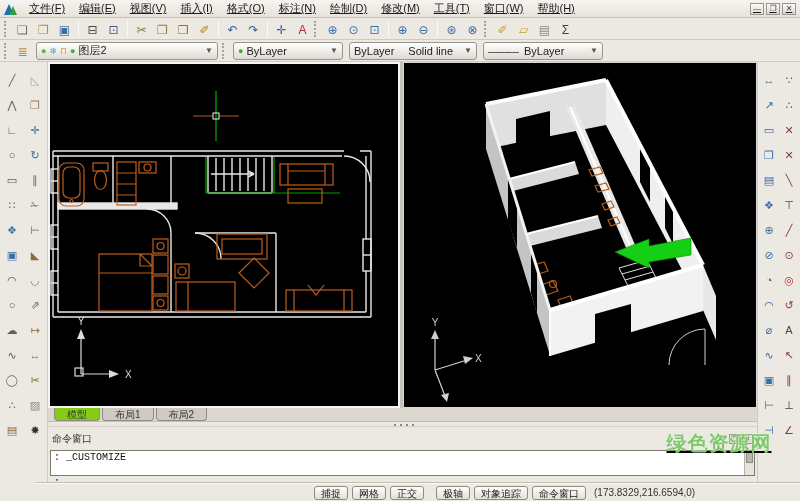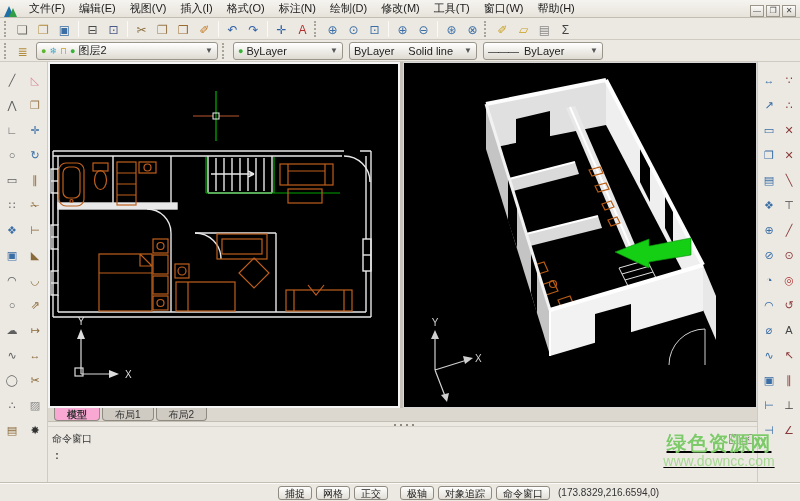--- a/index.html
+++ b/index.html
@@ -2,21 +2,21 @@
 <html><head>
 <meta charset="utf-8">
 <style>
   * { margin:0; padding:0; box-sizing:border-box; }
   html,body { width:800px; height:501px; overflow:hidden; }
   body { font-family:"Liberation Sans","DejaVu Sans",sans-serif; background:#ece9e3; }
 
   .app { position:relative; width:800px; height:501px; background:#ece9e3; display:flex; flex-direction:column; }
 
   
-  .menubar { height:18px; display:flex; align-items:flex-end; padding:0 4px; background:linear-gradient(#f6f4f0,#e7e3db); border-bottom:1px solid #c2beb4; font-size:11px; color:#1a1a1a; }
+  .menubar { height:18px; display:flex; align-items:center; padding:0 4px; background:linear-gradient(#f6f4f0,#e7e3db); border-bottom:1px solid #c2beb4; font-size:11px; color:#1a1a1a;text-decoration:underline; }
   .logo { width:14px; height:12px; position:relative; margin-right:4px; flex:0 0 auto; }
   .logo::before { content:""; position:absolute; left:0; bottom:0; border-left:5px solid transparent; border-right:5px solid transparent; border-bottom:11px solid #1d6fa5; }
   .logo::after { content:""; position:absolute; left:5px; bottom:0; border-left:4px solid transparent; border-right:4px solid transparent; border-bottom:9px solid #2f9e44; }
   .menus { display:flex; height:100%; align-items:center; }
   .menus .menu-item { padding:1px 7px; white-space:nowrap; cursor:default; }
   .win-controls { margin-left:auto; display:flex; gap:2px; }
   .win-controls .win-btn { width:14px; height:12px; border:1px solid #9a968c; background:linear-gradient(#fcfbf9,#dedad2); font-size:8px; line-height:10px; text-align:center; color:#444; }
 
   
   .toolbar { display:flex; align-items:center; padding:0 3px; background:#ece9e3; border-bottom:1px solid #cfcbc2; }
@@ -46,40 +46,40 @@
   .center { width:709px; display:flex; flex-direction:column; }
   .canvas { position:relative; height:346px; background:#c6c2ba; }
   .viewport { position:absolute; top:0; height:346px; background:#000; }
   .vp2d { left:0; width:352px; border:2px solid #f5f5f5; }
   .vp3d { left:355px; width:354px; border:1px solid #d8d8d8; }
   .viewport svg { position:absolute; left:-1px; top:-1px; }
 
   
   .tabbar { height:14px; background:#dcd8d0; display:flex; align-items:stretch; padding-left:6px; border-bottom:1px solid #c2beb4; }
   .tabbar .tab { font-size:10px; line-height:13px; padding:0 12px; border:1px solid #8f8b82; border-top:none; border-radius:0 0 4px 4px; background:#cfcbc2; color:#333; margin-right:2px; cursor:default; }
-  .tabbar .tab.active { background:#f9a8d4; font-weight:bold; }
+  .tabbar .tab.active { background:#84cc16; font-weight:normal; }
 
   
   .splitter { height:5px; background:#ece9e3; border-bottom:1px solid #d6d2c9; position:relative; }
   .splitter::after { content:""; position:absolute; left:50%; top:2px; width:22px; height:2px; margin-left:-11px;
      background-image:radial-gradient(circle, #8d897f 1px, transparent 1.2px); background-size:6px 2px; }
 
   
   .cmdwin { height:56px; background:#ece9e3; padding:1px 2px 0 2px; }
   .cmd-title { height:22px; display:flex; align-items:center; font-size:10px; color:#333; padding:0 2px; }
   .cmd-controls { margin-left:auto; display:flex; gap:2px; }
   .cmd-controls .item { width:11px; height:10px; border:1px solid #9a968c; background:#e4e0d8; font-size:7px; line-height:8px; text-align:center; color:#555; }
   .cmd-history { position:relative; height:26px; background:#fff; border:1px solid #7d796f; }
   .cmd-line { font-family:"Liberation Mono","DejaVu Sans Mono",monospace; font-size:10px; color:#111; padding:1px 3px; }
   .cmd-scroll { position:absolute; right:0; top:0; bottom:0; width:10px; background:#e8e4dc; border-left:1px solid #b5b1a7; }
   .cmd-thumb { position:absolute; top:1px; left:1px; width:7px; height:11px; background:#b9b5ab; border:1px solid #8f8b82; }
   .cmd-prompt { font-family:"Liberation Mono","DejaVu Sans Mono",monospace; font-size:10px; color:#111; padding:1px 4px; }
 
   
-  .statusbar { height:18px; background:#ece9e3; border-top:1px solid #fbfaf7; box-shadow:0 -1px 0 #c2beb4; display:flex; align-items:center; padding-left:278px; }
+  .statusbar { height:18px; background:#ece9e3; border-top:1px solid #fbfaf7; box-shadow:0 -1px 0 #c2beb4; display:flex; align-items:center; padding-left:278px;margin-left:36px; }
   .statusbar .status-btn { font-size:10px; padding:0 6px; height:14px; line-height:13px; border:1px solid #8f8b82; border-radius:3px; background:linear-gradient(#fdfdfc,#e2dfd7); color:#222; margin-right:4px; cursor:default; }
   .statusbar .gap { width:8px; }
   .coords { font-size:10px; color:#333; margin-left:4px; white-space:nowrap; }
 
   
   .watermark { position:absolute; right:2px; top:433px; width:158px; text-align:center; pointer-events:none; z-index:50; line-height:1.05;text-decoration:underline; }
   .wm1 { font-size:20px; font-weight:bold; color:#7ec96a; letter-spacing:1px; text-shadow:0 0 1px #ffffff; }
   .wm2 { font-size:14px; color:#a6d893; }
 </style>
 </head>
@@ -357,20 +357,26 @@
 
       <div class="splitter"></div>
 
       <div class="cmdwin">
         <div class="cmd-title">
           <span>命令窗口</span>
           <span class="cmd-controls">
               <span class="item">❐</span>
               <span class="item">✕</span>
             </span>
+        </div>
+        <div class="cmd-history">
+          <div class="cmd-line">: _CUSTOMIZE</div>
+          <div class="cmd-scroll">
+            <div class="cmd-thumb"></div>
+          </div>
         </div>
         <div class="cmd-prompt">:</div>
       </div>
     </div>
 
     <div class="side-toolbar right">
         <span class="item" style="color: rgb(58, 110, 165);">↔</span>
         <span class="item" style="color: rgb(138, 58, 58);">∵</span>
         <span class="item" style="color: rgb(58, 110, 165);">↗</span>
         <span class="item" style="color: rgb(138, 58, 58);">∴</span>
@@ -411,15 +417,14 @@
         <span class="gap"></span>
         <span class="status-btn">极轴</span>
         <span class="status-btn">对象追踪</span>
         <span class="status-btn">命令窗口</span>
       </span>
     <span class="coords">(173.8329,216.6594,0)</span>
   </div>
 
   <div class="watermark">
     <div class="wm1">绿色资源网</div>
-    <div class="wm2">www.downcc.com</div>
   </div>
 </div>
 
 </body></html>

